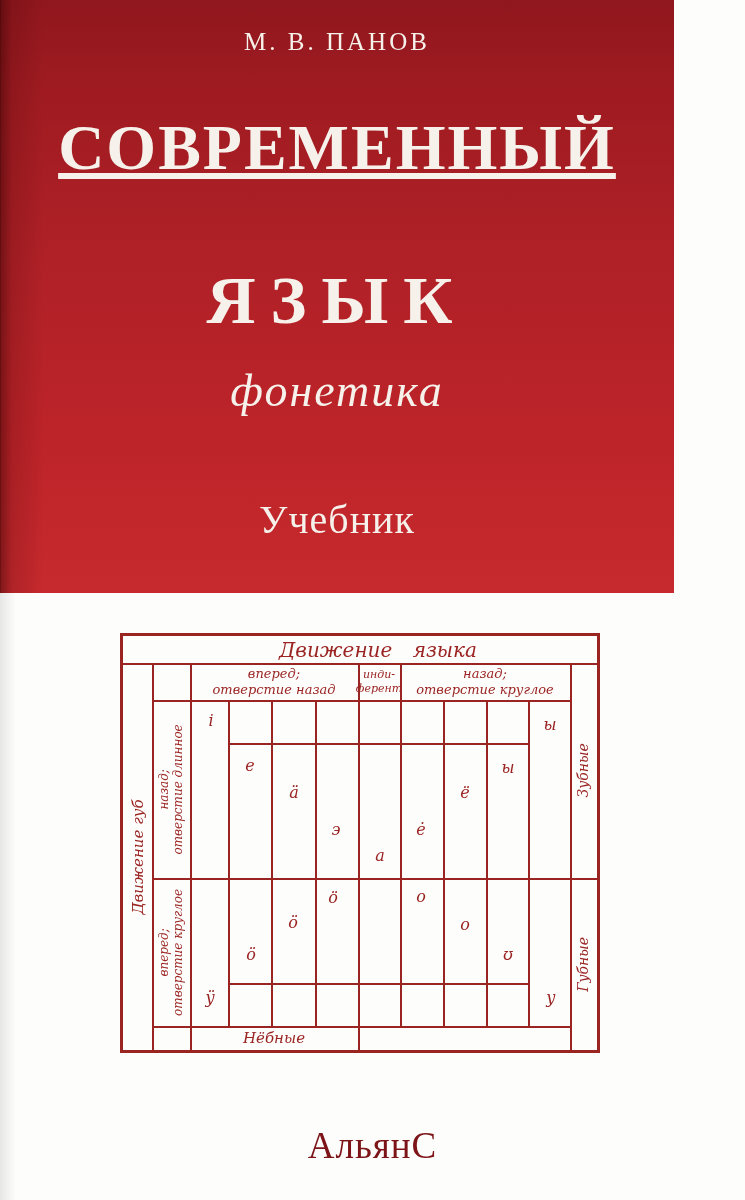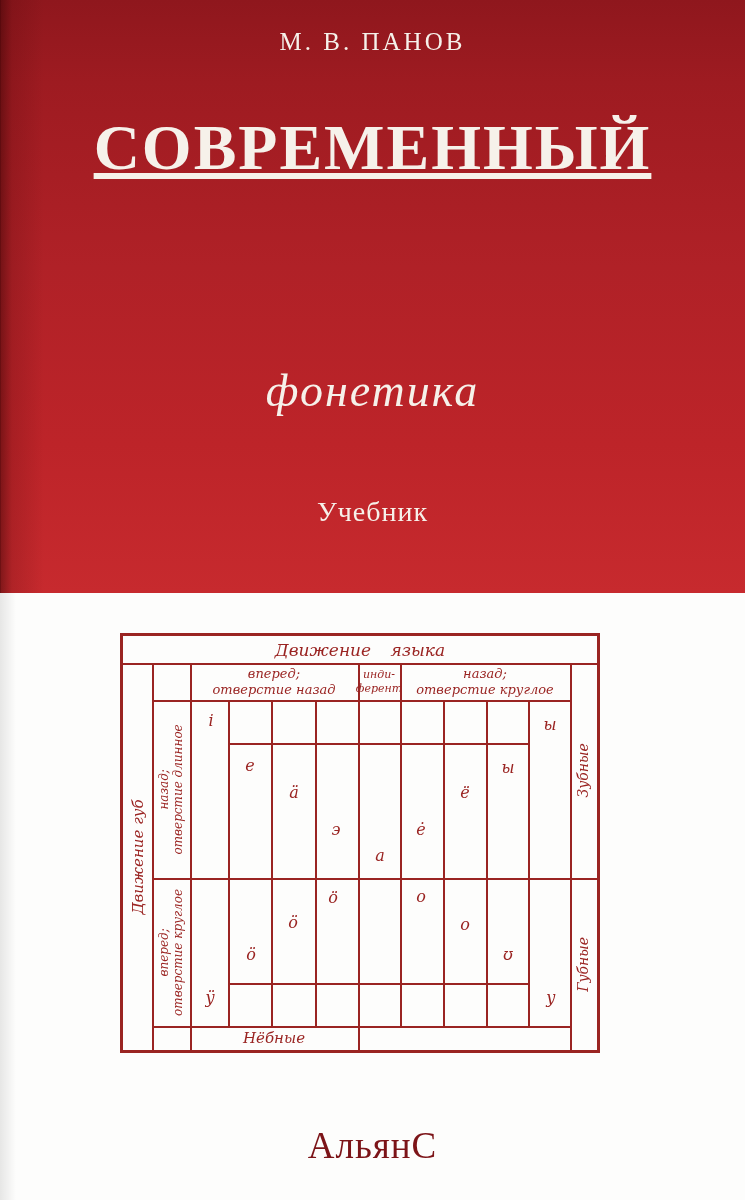--- a/index.html
+++ b/index.html
@@ -9,38 +9,38 @@
     --pub-ink:#7c1418;
     --title-text:#f6f1ea;
   }
   .page{
     position:relative;width:745px;height:1200px;margin:0 auto;
     background:#fdfdfc;overflow:hidden;
     font-family:"Liberation Serif",serif;
   }
   
   .red-block{
-    position:absolute;left:0;top:0;width:745px;height:593px;
+    position:absolute;left:0;top:0;width:674px;height:593px;
     background:linear-gradient(180deg,#8f171d 0%,#9e1b21 14%,var(--cover-red) 45%,#bd2429 75%,#c72a2e 100%);
   }
   .spine-shade{
     position:absolute;left:0;top:0;width:60px;height:593px;
     background:linear-gradient(90deg,rgba(40,0,0,.45) 0px,rgba(70,5,8,.18) 12px,rgba(0,0,0,0) 44px);
   }
   .spine-crease{
     position:absolute;left:33px;top:0;width:1px;height:593px;
     background:rgba(60,0,5,.25);
   }
   .red-block div{color:var(--title-text);text-align:center;left:0;right:0;position:absolute;}
   .author{top:28px;font-size:25px;letter-spacing:3px;}
   .title-1{top:116px;font-size:64px;font-weight:bold;letter-spacing:2px;line-height:1;text-decoration:underline;}
   .title-2{top:191px;font-size:67px;font-weight:bold;letter-spacing:5px;line-height:1;}
   .title-3{top:266px;font-size:68px;font-weight:bold;letter-spacing:15px;line-height:1;}
   .subtitle{top:364px;font-size:46px;font-style:italic;letter-spacing:2px;}
-  .edition{top:496px;font-size:28px;letter-spacing:1px;}
+  .edition{top:496px;font-size:40px;letter-spacing:1px;}
   
   .white-block{position:absolute;left:0;top:593px;width:745px;height:607px;}
   .white-edge{
     position:absolute;left:0;top:0;width:30px;height:607px;
     background:linear-gradient(90deg,rgba(0,0,0,.09),rgba(0,0,0,0) 16px);
   }
   .publisher{
     position:absolute;left:0;right:0;top:531px;text-align:center;
     font-size:37px;letter-spacing:1px;color:var(--pub-ink);
   }
@@ -49,40 +49,41 @@
     position:absolute;left:120px;top:40px;width:480px;height:420px;
     border:3px solid var(--ink);box-sizing:border-box;
     font-family:"DejaVu Serif",serif;font-style:italic;color:var(--ink);
   }
   .hl,.vl{position:absolute;background:var(--ink);}
   .hl{height:2px;}
   .vl{width:2px;}
   .cell{position:absolute;display:flex;align-items:center;justify-content:center;text-align:center;}
   .cell .ln{line-height:1.2;white-space:nowrap;}
   .rot-inner{transform:rotate(-90deg);white-space:nowrap;text-align:center;line-height:1.2;}
-  .chart-title{font-size:17px;word-spacing:14px;}
+  .chart-title{font-size:20px;word-spacing:14px;margin-left:18px;}
   .hdr{font-size:13px;}
   .hdr-small{font-size:11px;}
   .side{font-size:14px;}
   .axis{font-size:15px;}
   .rowhdr{font-size:12px;}
   .bottom-lbl{font-size:15px;text-align:center;}
   .vowel{
     position:absolute;transform:translate(-50%,-50%);
     font-size:16px;line-height:1;
   }
 </style>
 </head>
 <body>
 
 <div class="page">
 
   <div class="red-block">
     <div class="author">М. В. ПАНОВ</div>
     <div class="title-1">СОВРЕМЕННЫЙ</div>
+    <div class="title-3">ЯЗЫК</div>
     <div class="subtitle">фонетика</div>
     <div class="edition">Учебник</div>
     <div class="spine-shade"></div>
     <div class="spine-crease"></div>
   </div>
 
   <div class="white-block">
 
     <div class="diagram">
 

